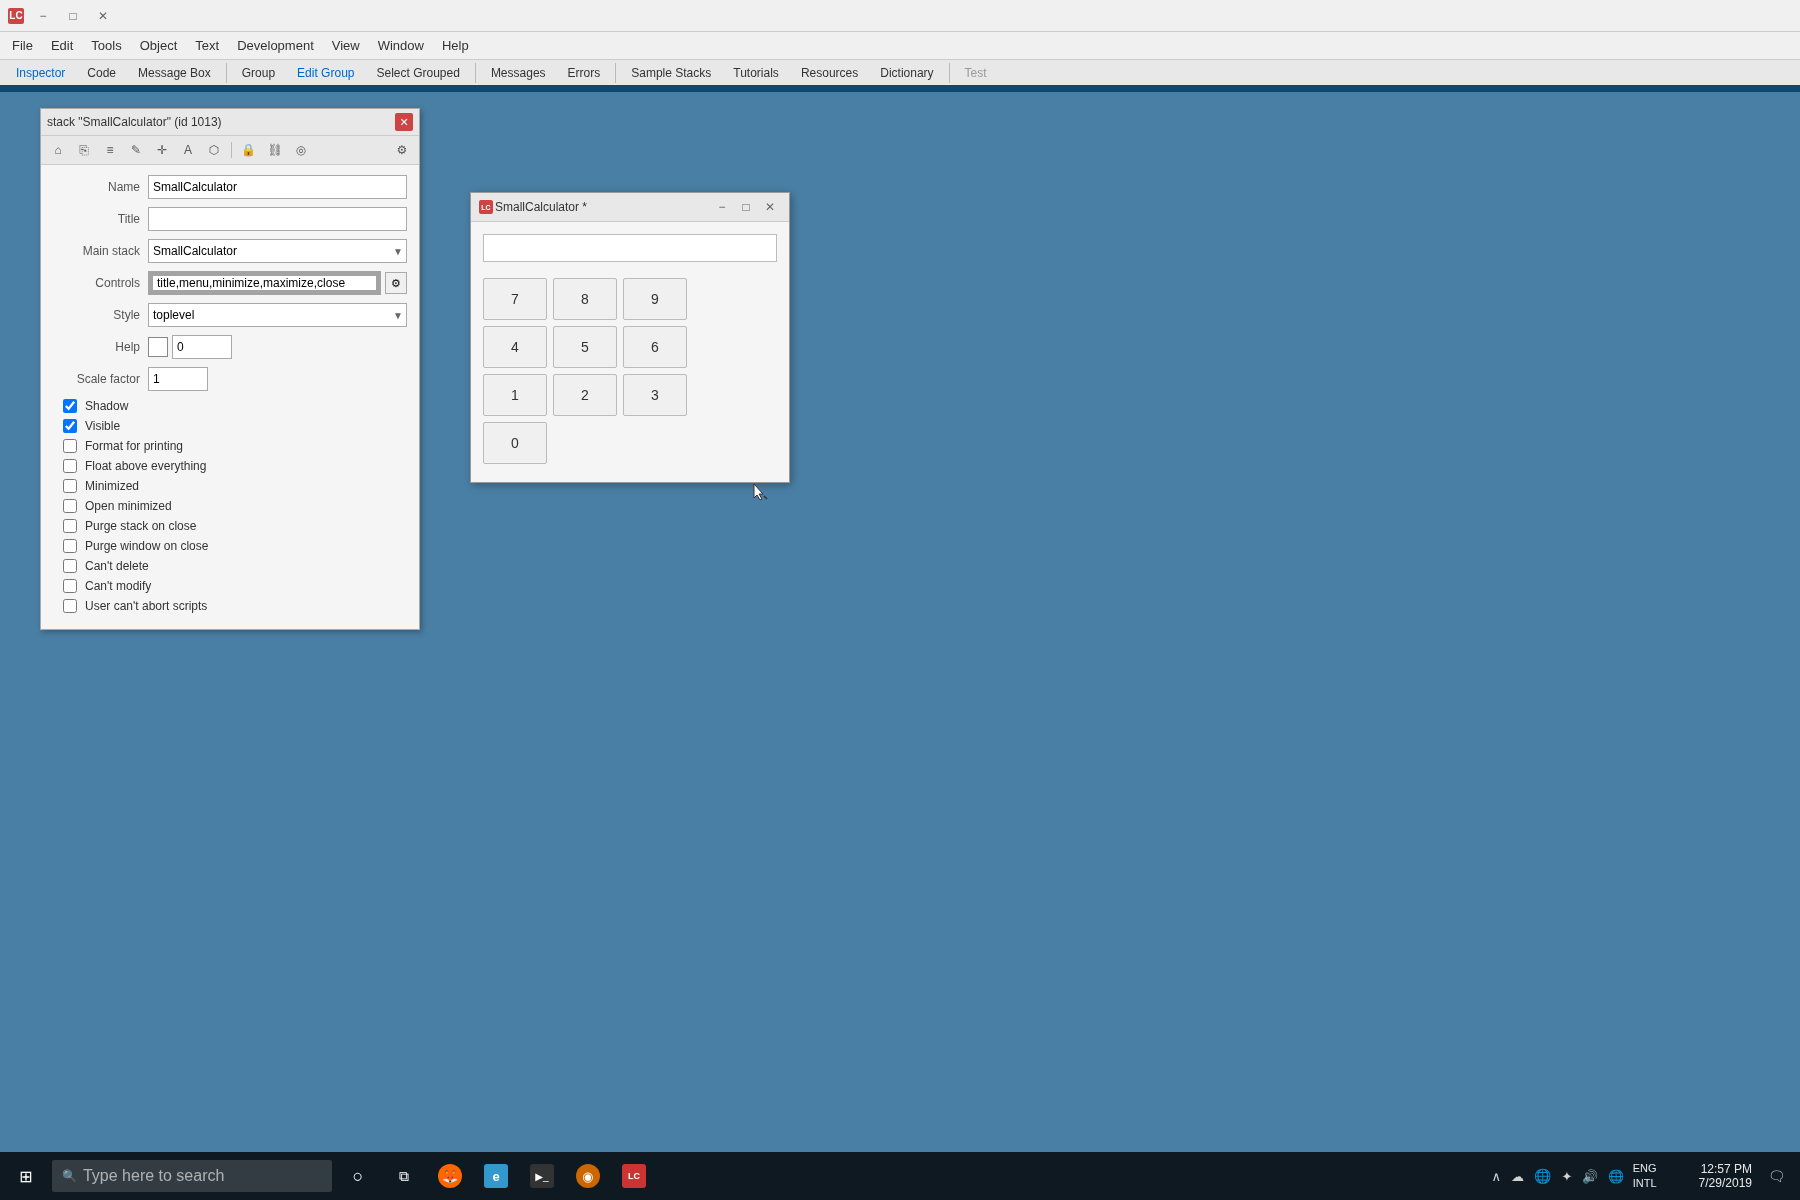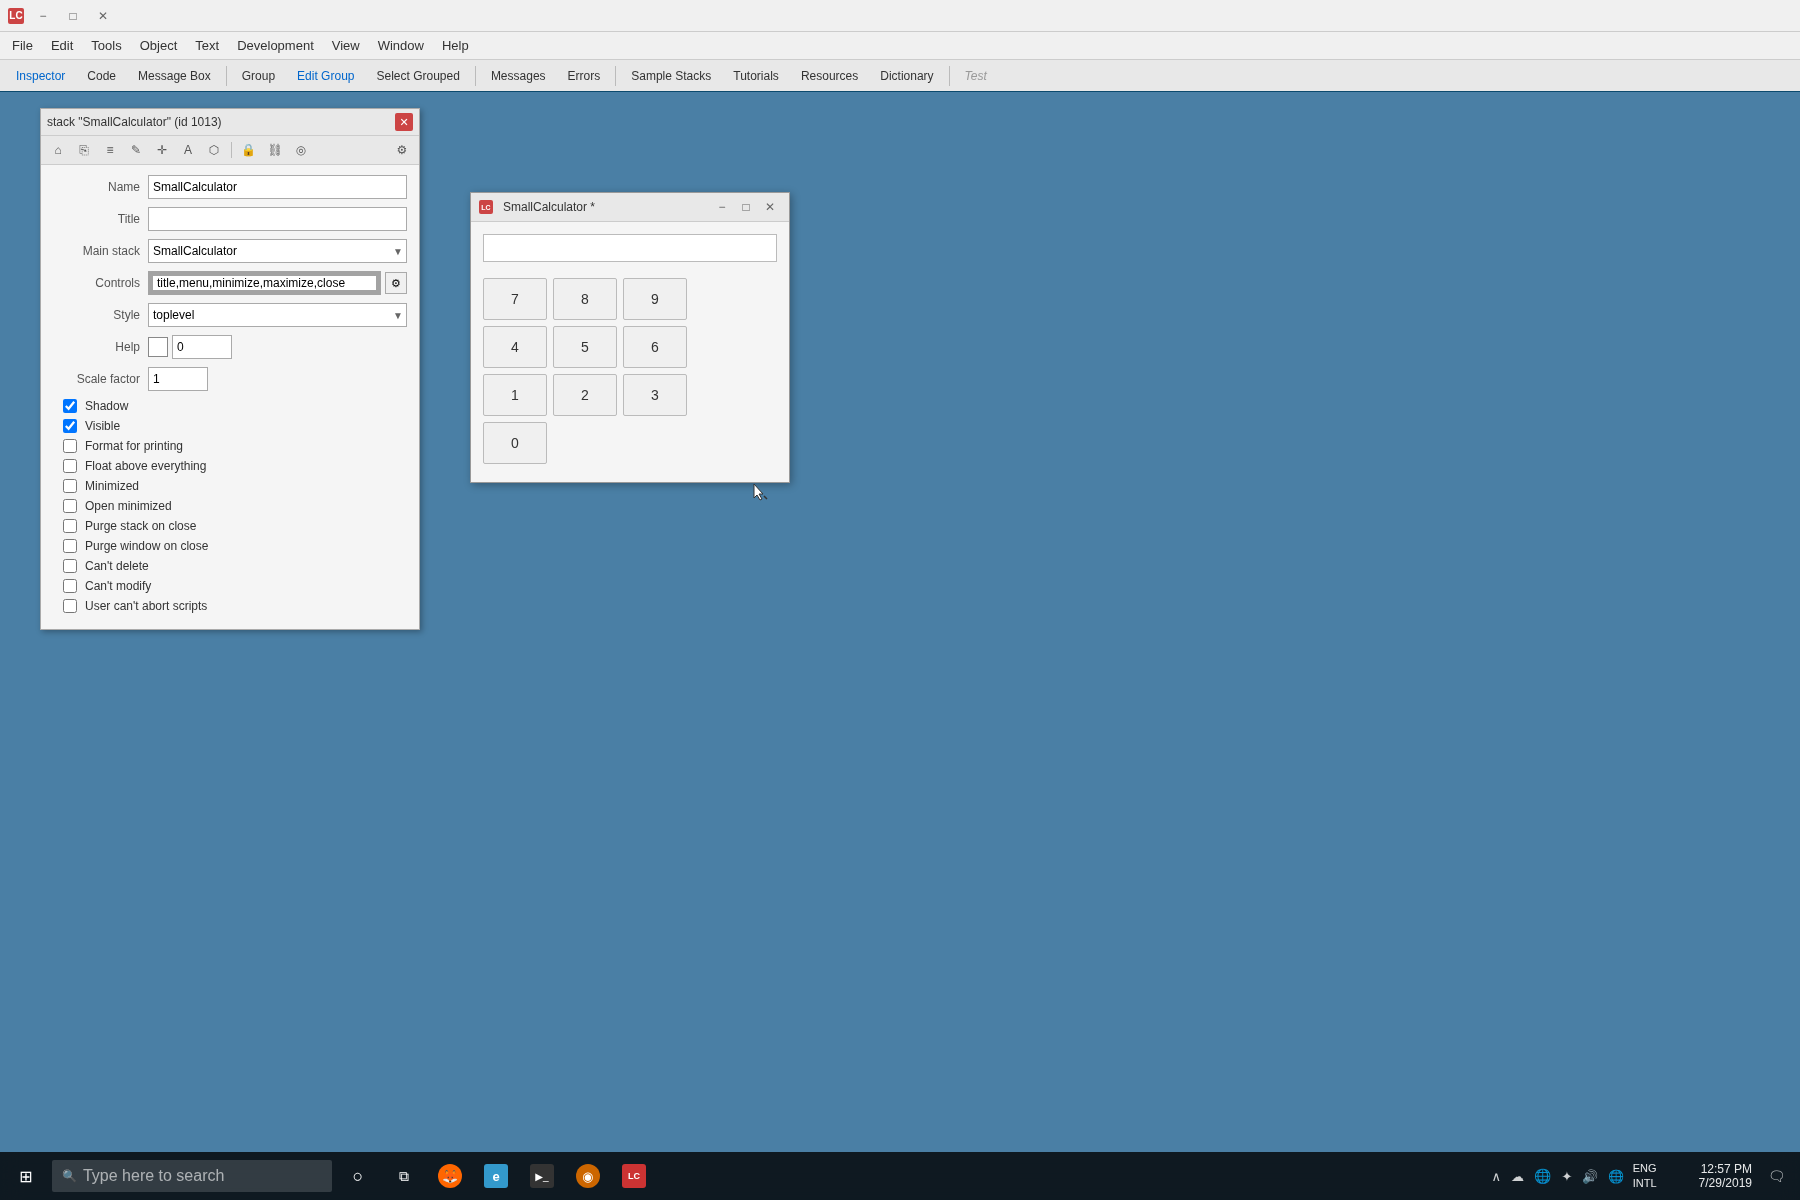--- a/index.html
+++ b/index.html
@@ -78,37 +78,37 @@
     }
 
     
     #toolbar {
       width: 100%;
       height: 32px;
       background: #e8e8e8;
       display: flex;
       align-items: center;
       padding: 0 6px;
-      border-bottom: 1px solid #0c4a6e;
+      border-bottom: 7px solid #0c4a6e;
       gap: 2px;
     }
     .toolbar-btn {
       padding: 3px 10px;
       font-size: 12px;
       cursor: pointer;
       border-radius: 2px;
       color: #333;
       border: none;
       background: transparent;
     }
     .toolbar-btn.active {
       color: #0066cc;
       font-weight: 500;
     }
-    .toolbar-btn.dimmed { color: #999; cursor: default; font-style: italic; }
+    .toolbar-btn.dimmed { color: #999; cursor: default; }
     .toolbar-separator {
       width: 1px;
       height: 20px;
       background: #bbb;
       margin: 0 3px;
     }
 
     
     #desktop {
       position: absolute;
@@ -318,21 +318,21 @@
       background: #e8e8e8;
       border-bottom: 1px solid #ccc;
       padding: 5px 8px;
       display: flex;
       align-items: center;
       justify-content: space-between;
     }
     #calc-title-left {
       display: flex;
       align-items: center;
-      gap: 10px;
+      gap: 2px;
     }
     #calc-title-logo {
       width: 14px;
       height: 14px;
       background: #cc4444;
       border-radius: 2px;
       display: flex;
       align-items: center;
       justify-content: center;
       color: white;

